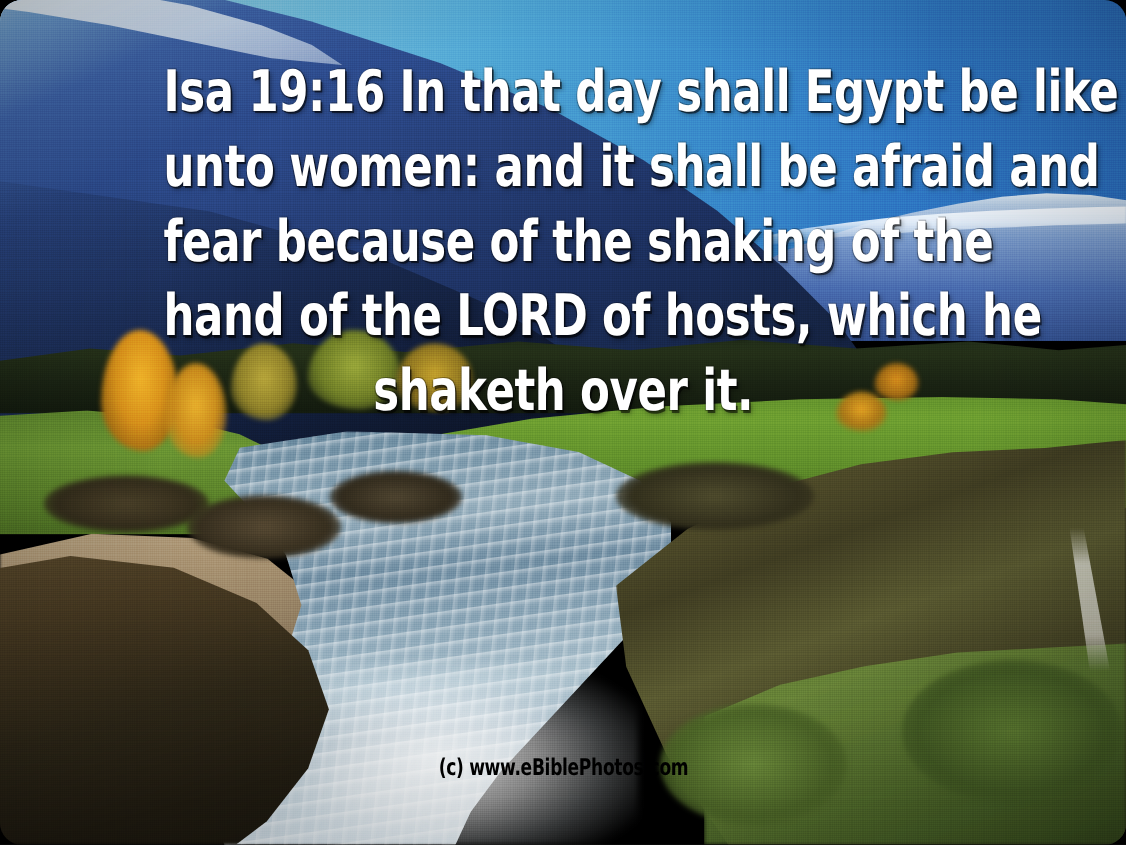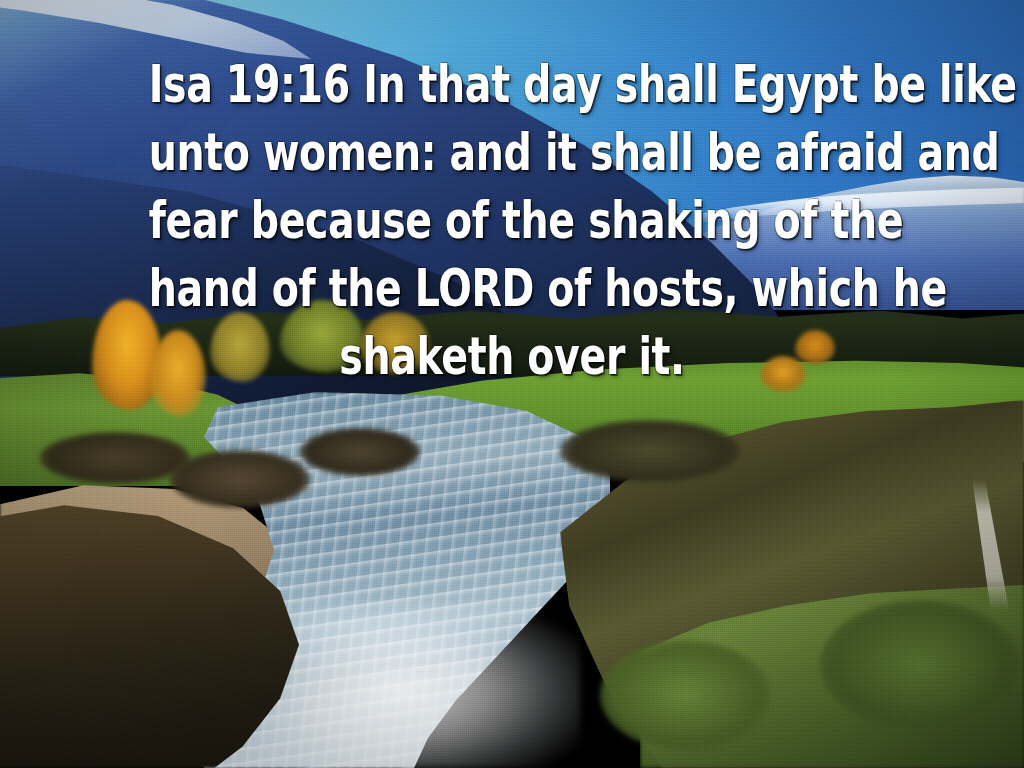--- a/index.html
+++ b/index.html
@@ -7,20 +7,21 @@
     margin: 0;
     padding: 0;
     background: #000;
   }
   #stage {
     position: relative;
     width: 1024px;
     height: 768px;
     overflow: hidden;
     font-family: "Liberation Sans", sans-serif;
+    border-radius: 20px;
   }
 
   
   .layer { position: absolute; inset: 0; }
 
   
   .sky {
     background:
       linear-gradient(105deg,
         #bfe3ef 0%,
@@ -312,14 +313,17 @@
   <div class="layer vignette"></div>
 
   <div id="verse">
     <span class="verse-line">Isa 19:16 In that day shall Egypt be like</span>
     <span class="verse-line">unto women: and it shall be afraid and</span>
     <span class="verse-line">fear because of the shaking of the</span>
     <span class="verse-line">hand of the LORD of hosts, which he</span>
     <span class="verse-line">shaketh over it.</span>
   </div>
 
+  <div id="watermark">
+    <span class="wm-text">(c) www.eBiblePhotos.com</span>
+  </div>
 
 </div>
 
 </body></html>

